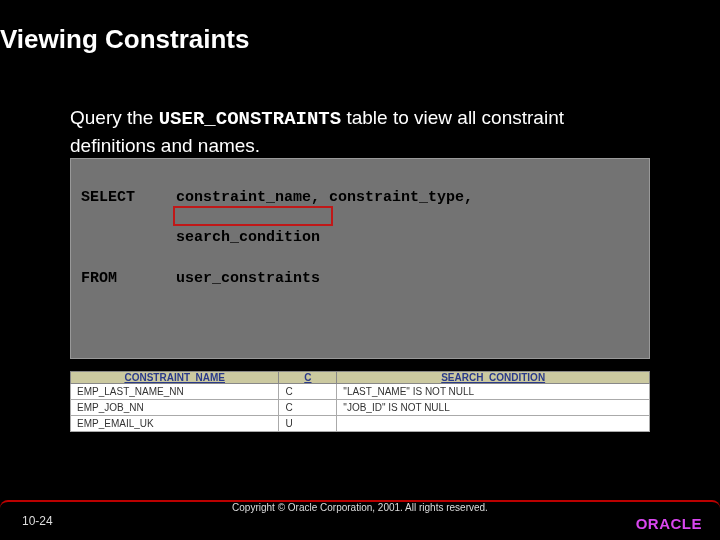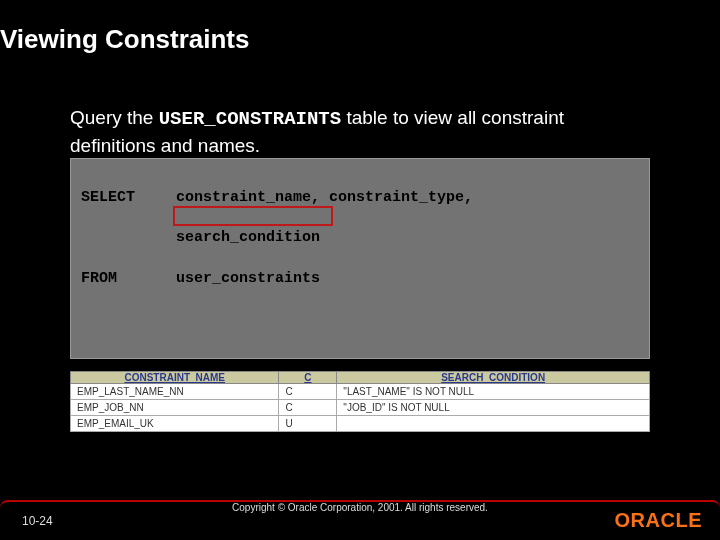--- a/index.html
+++ b/index.html
@@ -98,23 +98,23 @@
     color: #ddd;
   }
   .copyright {
     font-size: 10px;
     color: #ddd;
   }
   .logo {
     position: absolute;
     right: 18px;
     bottom: 8px;
-    color: #f97316;
+    color: #d946ef;
     font-weight: bold;
-    font-size: 20px;
+    font-size: 15px;
     letter-spacing: 0.5px;
     font-family: Arial, sans-serif;
   }
 </style>
 </head>
 <body>
 
 <div class="slide-title">Viewing Constraints</div>
 
 <div class="content">

